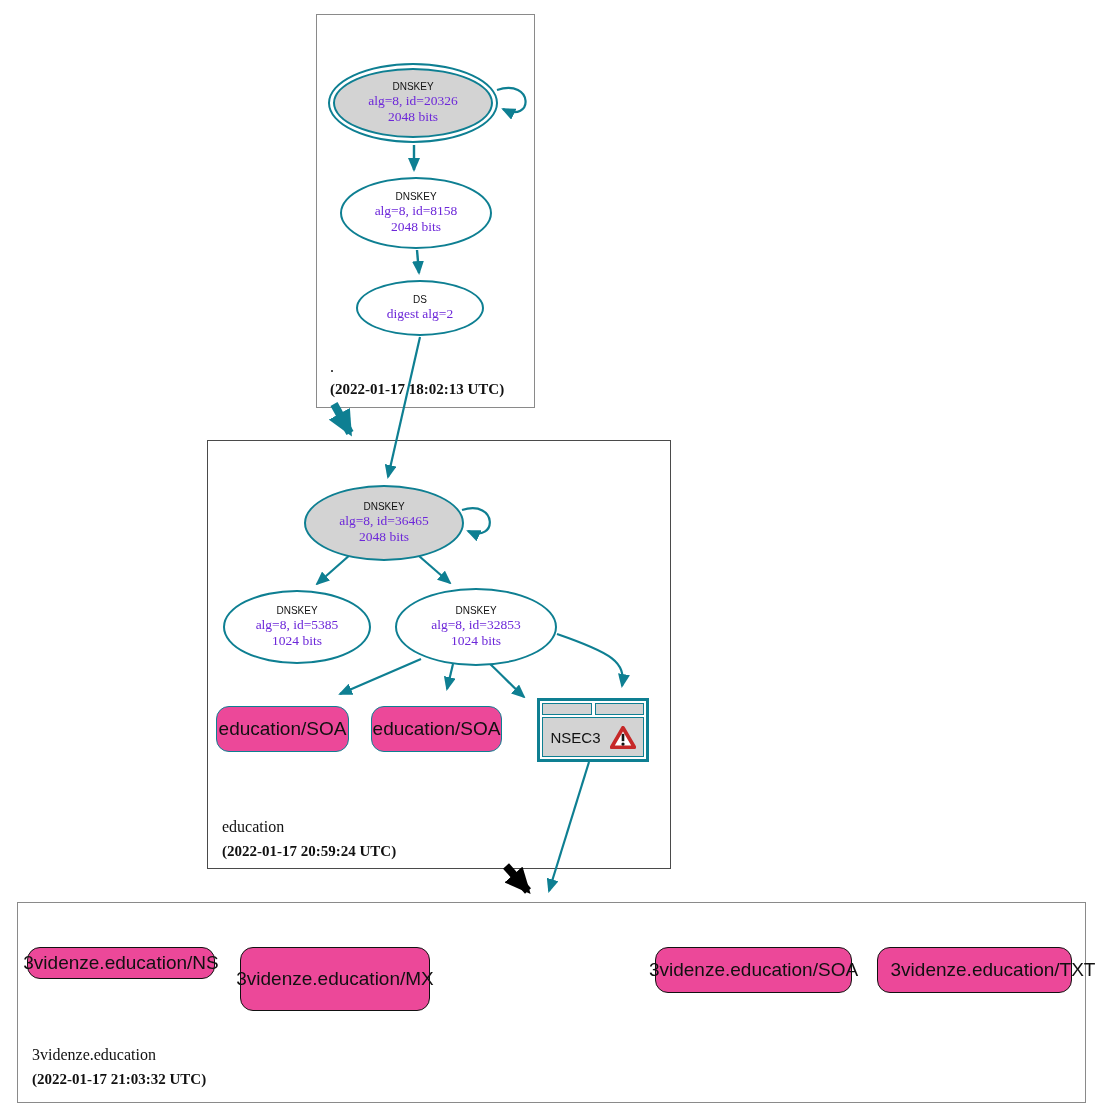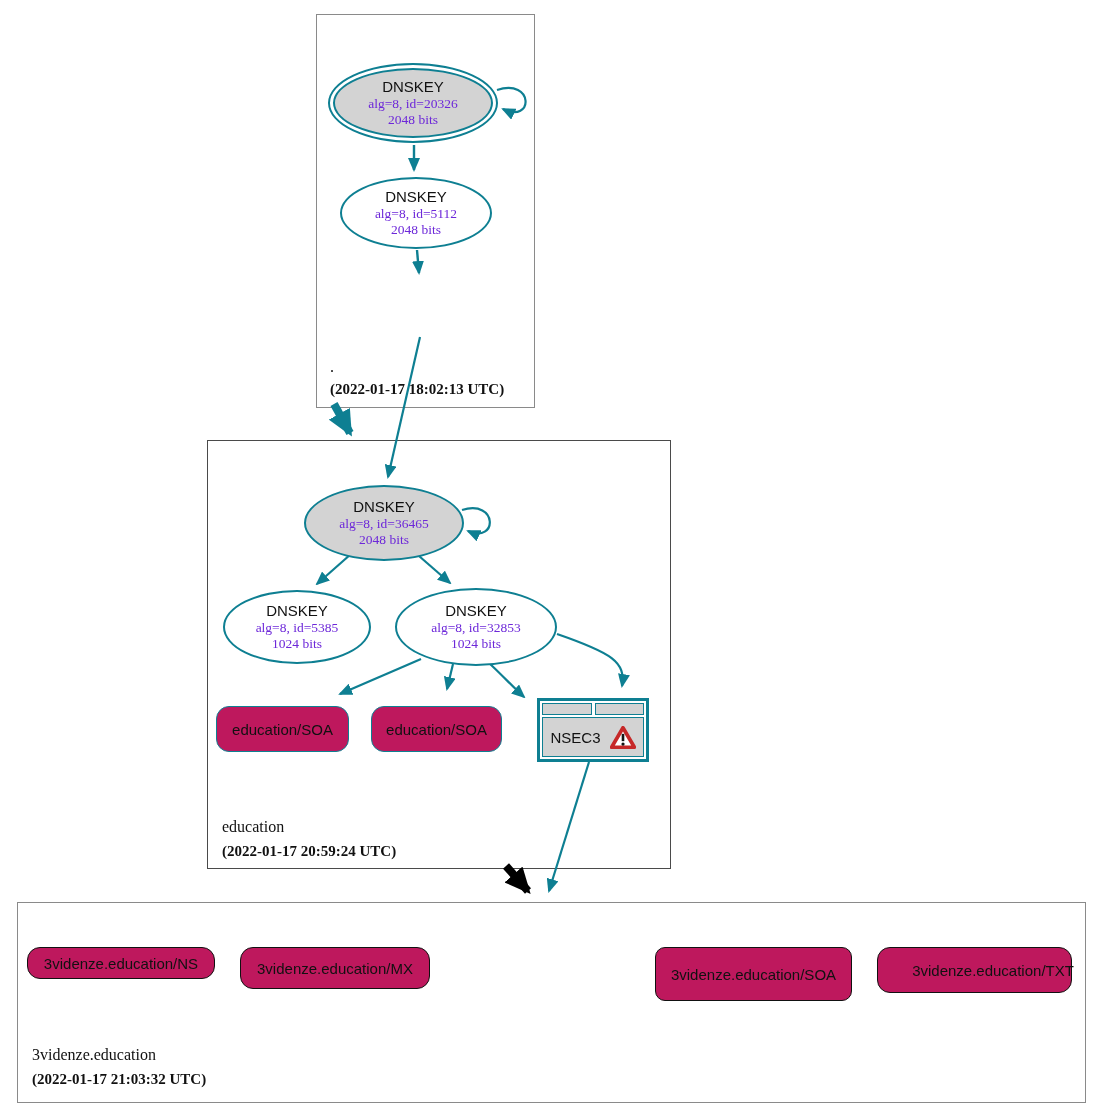--- a/index.html
+++ b/index.html
@@ -14,26 +14,26 @@
 
   .ell{position:absolute;box-sizing:border-box;border:2px solid #0e7f92;border-radius:50%;
        background:#fff;display:flex;flex-direction:column;align-items:center;justify-content:center;
        z-index:3;}
   .ell.gray{background:#d3d3d3;}
   .dbl-outer{position:absolute;box-sizing:border-box;border:2px solid #0e7f92;border-radius:50%;
        background:#fff;z-index:3;}
   .dbl-inner{position:absolute;left:3px;top:3px;right:3px;bottom:3px;box-sizing:border-box;
        border:2px solid #0e7f92;border-radius:50%;background:#d3d3d3;
        display:flex;flex-direction:column;align-items:center;justify-content:center;}
-  .nt{font-size:15px;color:#111;line-height:1.15;}
+  .nt{font-size:10px;color:#111;line-height:1.15;}
   .nd{font-family:"Liberation Serif",serif;font-size:13.5px;color:#6d28d9;line-height:1.18;}
 
   .rr{position:absolute;box-sizing:border-box;border:1.6px solid #0e7f92;border-radius:13px;
-      background:#be185d;display:flex;align-items:center;justify-content:center;
-      font-size:15px;color:#111;z-index:3;}
+      background:#ec4899;display:flex;align-items:center;justify-content:center;
+      font-size:19px;color:#111;z-index:3;}
   .rr.black{border-color:#111;}
 
   .nsec3{position:absolute;box-sizing:border-box;border:3px solid #0e7f92;background:#fff;
          padding:2px;display:flex;flex-direction:column;gap:2px;z-index:3;}
   .nsec3-head{display:flex;gap:3px;height:12px;}
   .nsec3-cell{flex:1;background:#d3d3d3;border:1.5px solid #0e7f92;box-sizing:border-box;}
   .nsec3-body{flex:1;background:#d3d3d3;border:1.5px solid #0e7f92;box-sizing:border-box;
               display:flex;align-items:center;justify-content:center;gap:9px;font-size:15px;color:#111;}
 
   .edges{position:absolute;left:0;top:0;width:1100px;height:1117px;z-index:2;pointer-events:none;}
@@ -96,24 +96,28 @@
   <div class="dbl-outer" style="left:328px;top:63px;width:170px;height:80px;">
     <div class="dbl-inner">
       <div class="nt">DNSKEY</div>
       <div class="nd">alg=8, id=20326</div>
       <div class="nd">2048 bits</div>
     </div>
   </div>
 
   <div class="ell" style="left:340px;top:177px;width:152px;height:72px;">
     <div class="nt">DNSKEY</div>
-    <div class="nd">alg=8, id=5112</div>
+    <div class="nd">alg=8, id=8158</div>
     <div class="nd">2048 bits</div>
   </div>
 
+  <div class="ell" style="left:356px;top:280px;width:128px;height:56px;">
+    <div class="nt">DS</div>
+    <div class="nd">digest alg=2</div>
+  </div>
 
   <div class="ell gray" style="left:304px;top:485px;width:160px;height:76px;">
     <div class="nt">DNSKEY</div>
     <div class="nd">alg=8, id=36465</div>
     <div class="nd">2048 bits</div>
   </div>
 
   <div class="ell" style="left:223px;top:590px;width:148px;height:74px;">
     <div class="nt">DNSKEY</div>
     <div class="nd">alg=8, id=5385</div>
@@ -144,23 +148,23 @@
         <path d="M16 2 L30 26 L2 26 Z" fill="#fff" stroke="#c62828" stroke-width="4.5" stroke-linejoin="round"></path>
         <rect x="14.4" y="9.5" width="3.2" height="9" fill="#151515"></rect>
         <circle cx="16" cy="22" r="2" fill="#151515"></circle>
       </svg>
     </div>
   </div>
 
   <div class="rr black" style="left:27px;top:947px;width:188px;height:32px;">
     <span>3videnze.education/NS</span>
   </div>
-  <div class="rr black" style="left:240px;top:947px;width:190px;height:42px;">
+  <div class="rr black" style="left:240px;top:947px;width:190px;height:64px;">
     <span>3videnze.education/MX</span>
   </div>
-  <div class="rr black" style="left:655px;top:947px;width:197px;height:54px;border-radius:10px;">
+  <div class="rr black" style="left:655px;top:947px;width:197px;height:46px;">
     <span>3videnze.education/SOA</span>
   </div>
   <div class="rr black" style="left:877px;top:947px;width:195px;height:46px;padding-left:37px;">
     <span>3videnze.education/TXT</span>
   </div>
 
 </div>
 
 </body></html>

